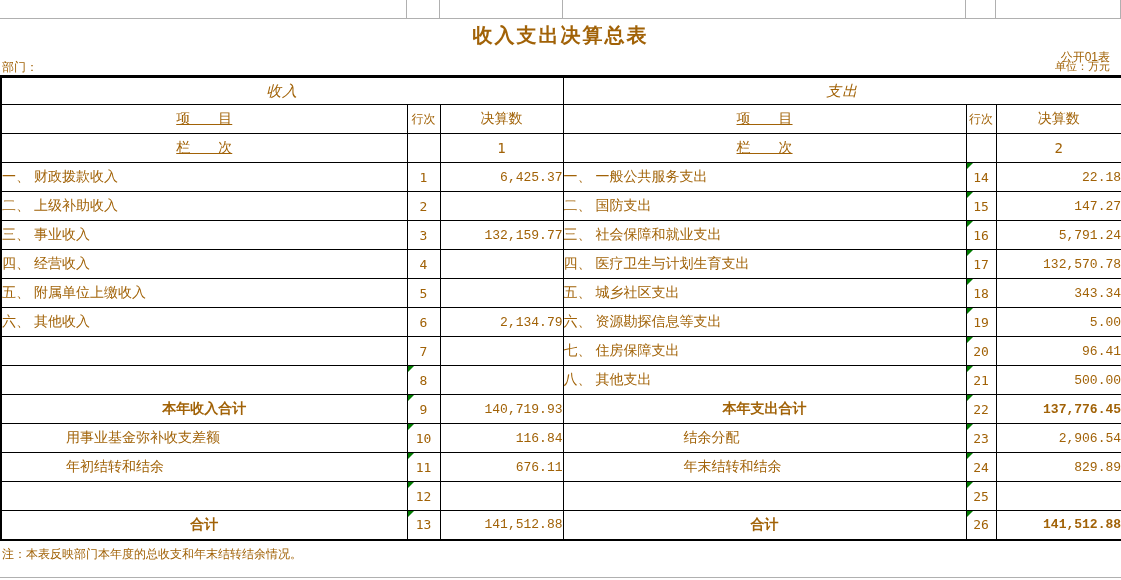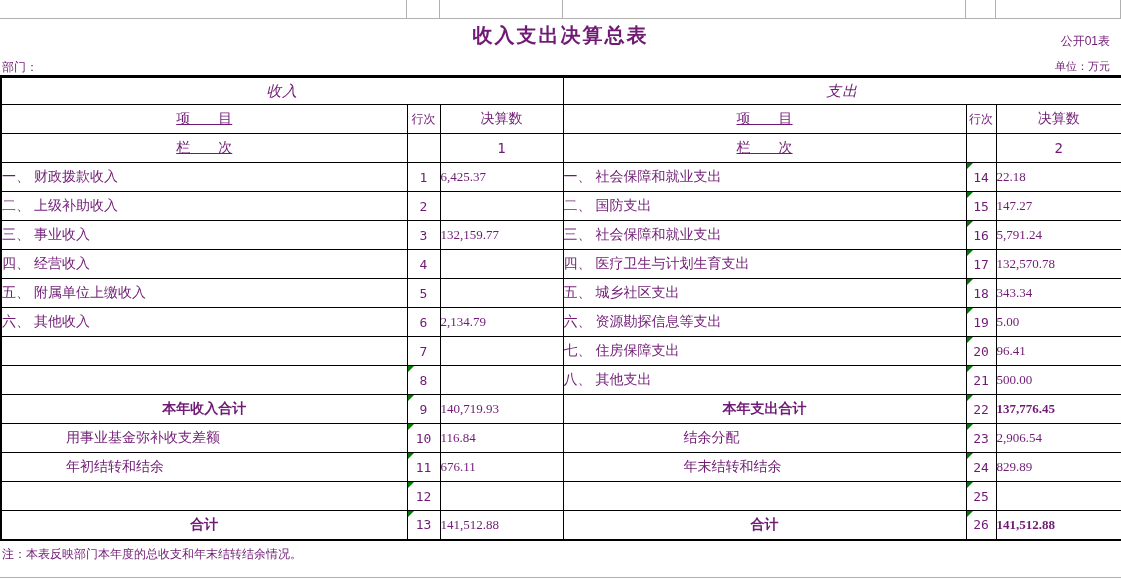--- a/index.html
+++ b/index.html
@@ -1,43 +1,43 @@
 <!DOCTYPE html>
 <html><head>
 <meta charset="utf-8">
 <style>
   html,body{margin:0;padding:0;background:#fff;}
   .screen{position:relative;width:1121px;height:580px;background:#fff;overflow:hidden;
-          font-family:"Liberation Sans","DejaVu Sans",sans-serif;color:#701a75;}
+          font-family:"Liberation Sans","DejaVu Sans",sans-serif;color:#a16207;}
   .gridline{position:absolute;background:#b0b0b0;}
   .v{width:1px;top:0;height:18px;}
   .h{height:1px;left:0;width:1121px;}
   .title{position:absolute;top:22px;left:0;width:1121px;text-align:center;
          font-size:20px;font-weight:bold;letter-spacing:2px;}
-  .form-no{position:absolute;top:33px;right:11px;font-size:12px;}
+  .form-no{position:absolute;top:49px;right:11px;font-size:12px;}
   .unit{position:absolute;top:59px;right:11px;font-size:11px;}
   .dept{position:absolute;top:59px;left:2px;font-size:12px;}
   table.sheet{position:absolute;top:75px;left:0;width:1121px;border-collapse:collapse;
               table-layout:fixed;border:2px solid #000;border-top:3px solid #000;}
   table.sheet td{border:1px solid #000;overflow:hidden;white-space:nowrap;padding:0;
                  vertical-align:middle;}
   td.dvl{border-left:2px solid #000;}
   tr.r-a{height:28px;font-style:italic;}
   tr.r-b,tr.r-c,tr.data{height:29px;}
   td.half-h{text-align:center;font-size:15px;letter-spacing:1px;}
   td.item-h{text-align:center;font-size:14px;text-decoration:underline;}
   td.line-h{text-align:center;font-size:12px;padding:0;}
   td.amt-h{text-align:center;font-size:14px;}
   td.item{font-size:14px;text-align:left;padding-left:3px;}
   td.item.total{font-weight:bold;text-align:center;padding-left:0;}
   td.item.sub-l{padding-left:64px;margin-left:20px;}
   td.item.sub-r{padding-left:120px;}
   td.line{position:relative;text-align:center;
           font-family:"DejaVu Sans Mono","Liberation Mono",monospace;font-size:13px;}
-  td.val{text-align:left;font-family:Liberation Serif, serif;
+  td.val{text-align:right;font-family:Liberation Mono, monospace;
          font-size:13px;}
   td.val.vbold{font-weight:bold;}
   .mono{font-family:"DejaVu Sans Mono","Liberation Mono",monospace;font-size:13px;}
   .tri{position:absolute;top:0;left:0;width:0;height:0;
        border-top:6px solid #007a00;border-right:6px solid transparent;}
   .note{position:absolute;top:546px;left:2px;font-size:12px;}
 </style>
 </head>
 <body>
 
@@ -86,21 +86,21 @@
         <td class="item-h dvl">栏　　次</td>
         <td class="line-h"></td>
         <td class="amt-h mono">2</td>
       </tr>
     </thead>
     <tbody id="rows">
         <tr class="data">
           <td class="item">一、 财政拨款收入</td>
           <td class="line">1</td>
           <td class="val">6,425.37</td>
-          <td class="item">一、 社会保障和就业支出</td>
+          <td class="item">一、 一般公共服务支出</td>
           <td class="line dvl">14<span class="tri"></span></td>
           <td class="val">22.18</td>
         </tr>
         <tr class="data">
           <td class="item">二、 上级补助收入</td>
           <td class="line">2</td>
           <td class="val"></td>
           <td class="item">二、 国防支出</td>
           <td class="line dvl">15<span class="tri"></span></td>
           <td class="val">147.27</td>

